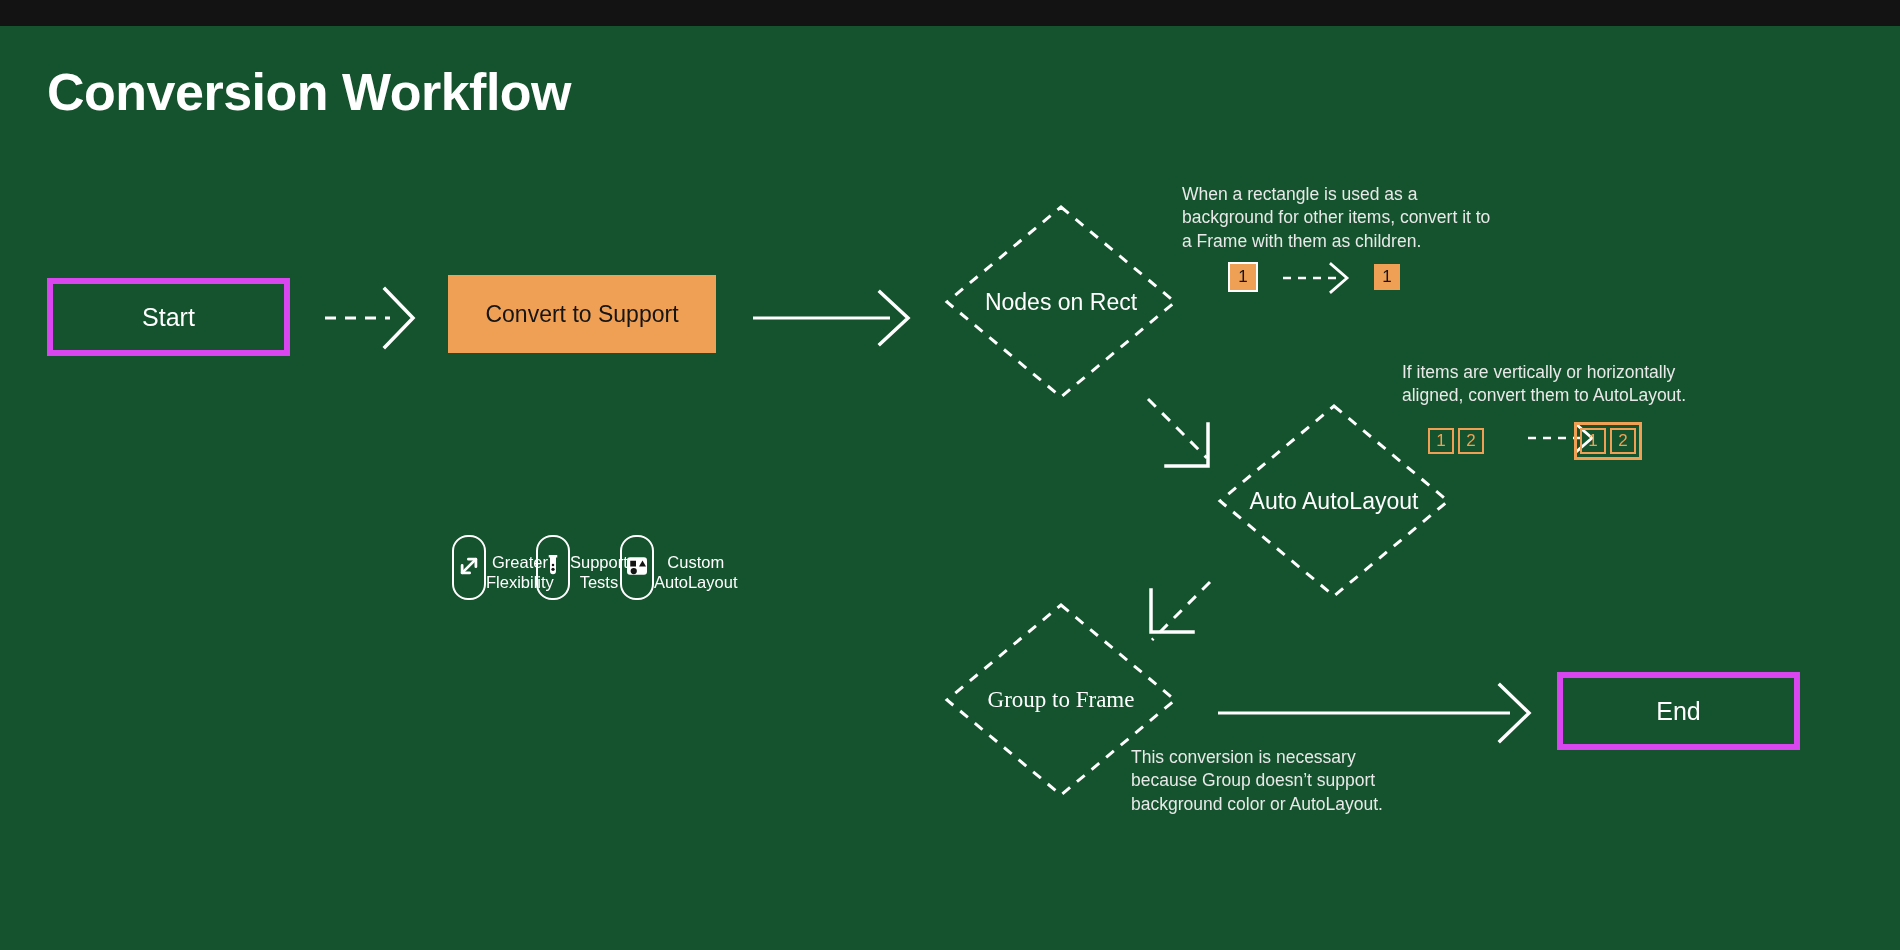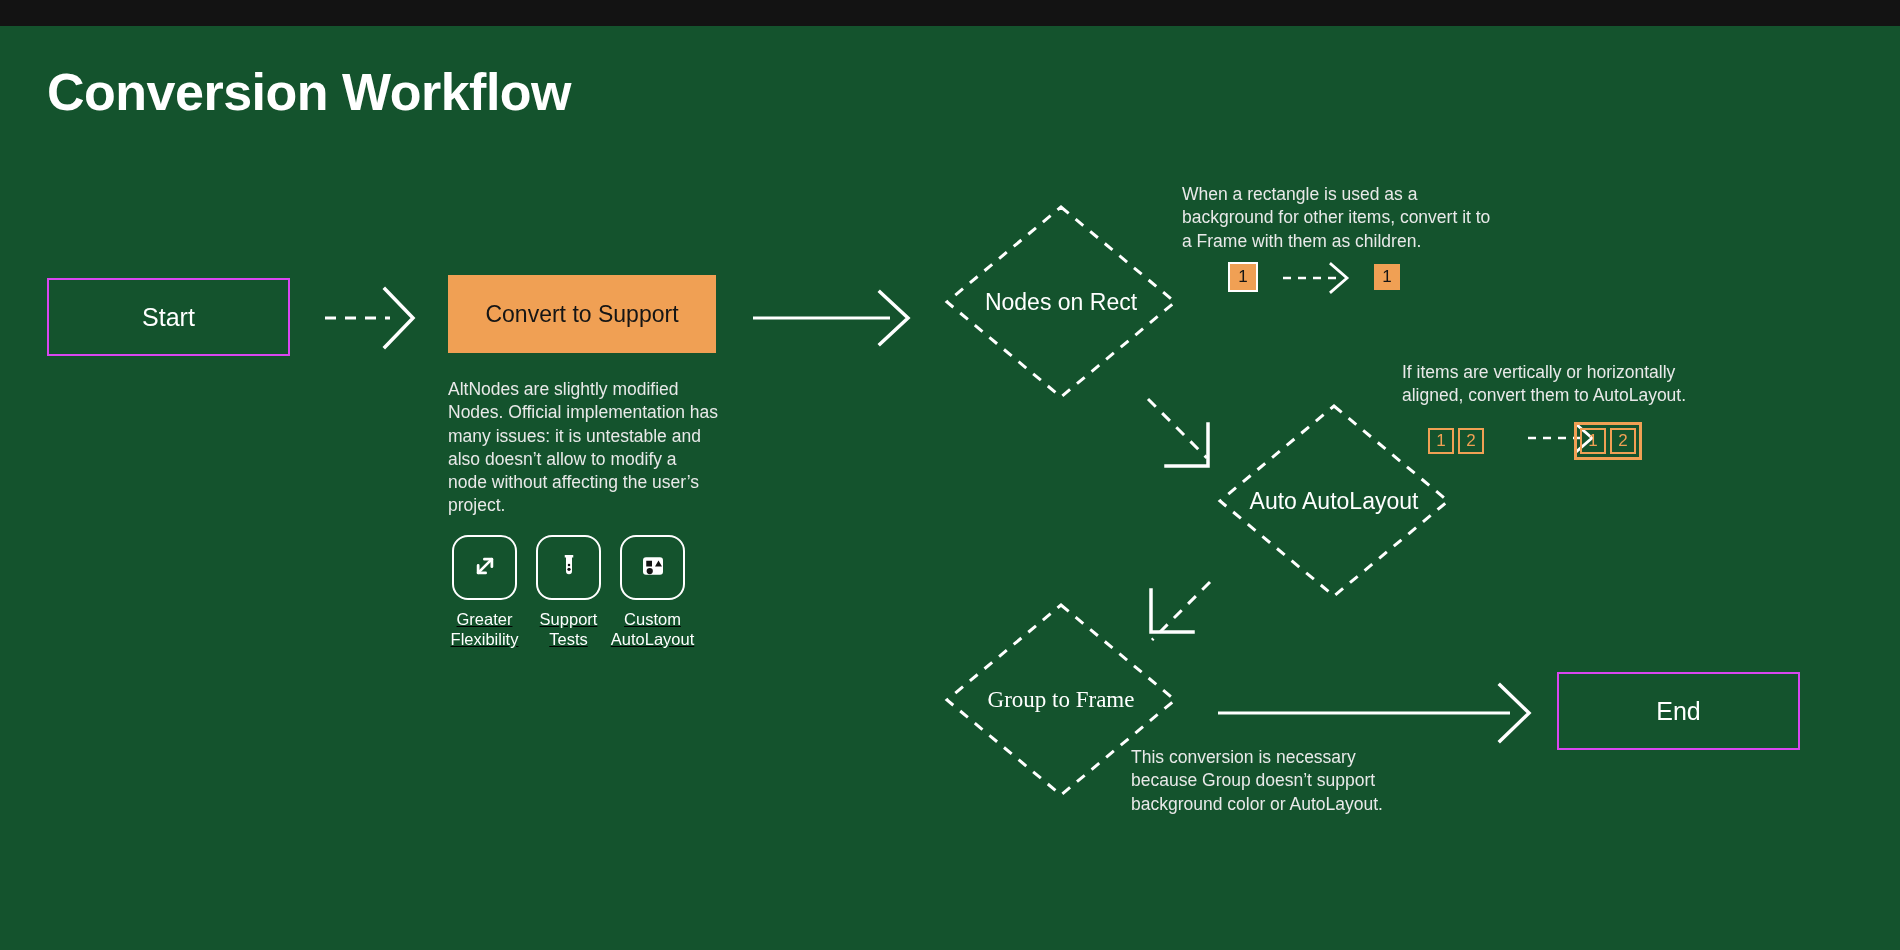--- a/index.html
+++ b/index.html
@@ -22,21 +22,21 @@
     left: 47px; top: 38px;
     font-size: 52px;
     font-weight: bold;
     color: #ffffff;
     letter-spacing: -0.5px;
     line-height: 1.1;
   }
 
   
   .term-box {
-    border: 2px solid #d946ef;
+    border: 6px solid #d946ef;
     background: transparent;
     display: flex;
     align-items: center;
     justify-content: center;
     color: #ffffff;
     font-size: 25px;
     box-sizing: border-box;
   }
   #start-box { left: 47px; top: 252px; width: 243px; height: 78px; }
   #end-box   { left: 1557px; top: 646px; width: 243px; height: 78px; }
@@ -60,21 +60,21 @@
   #convert-note { left: 448px; top: 352px; width: 272px; }
   #rect-note    { left: 1182px; top: 157px; width: 312px; }
   #auto-note    { left: 1402px; top: 335px; width: 320px; }
   #group-note   { left: 1131px; top: 720px; width: 290px; }
 
   
   #features {
     left: 452px; top: 509px;
     display: flex; gap: 19px;
   }
-  .feature { width: 65px; display: flex; flex-direction: column; align-items: center; text-decoration: underline; }
+  .feature { width: 65px; display: flex; flex-direction: row; align-items: center; }
   .feat-tile {
     width: 65px; height: 65px;
     border: 2px solid #ffffff;
     border-radius: 16px;
     box-sizing: border-box;
     display: flex; align-items: center; justify-content: center;
   }
   .feat-label {
     margin-top: 9px;
     color: #ffffff;
@@ -183,21 +183,20 @@
   </svg>
 
   <div class="abs term-box" id="start-box">
     <span>Start</span>
   </div>
 
   <div class="abs" id="convert-box">
     <span>Convert to Support</span>
   </div>
 
-  <div class="abs note" id="convert-note">AltNodes are slightly modified Nodes. Official implementation has many issues: it is untestable and also doesn’t allow to modify a node without affecting the user’s project.</div>
 
   <div class="abs" id="features">
 
     <div class="feature">
       <div class="feat-tile">
         <span>
           <svg width="30" height="30" viewBox="0 0 24 24" fill="none" stroke="#ffffff" stroke-width="2.2" stroke-linecap="round" stroke-linejoin="round">
             <line x1="6.5" y1="17.5" x2="17.5" y2="6.5"></line>
             <polyline points="11.5,6.5 17.5,6.5 17.5,12.5"></polyline>
             <polyline points="12.5,17.5 6.5,17.5 6.5,11.5"></polyline>

